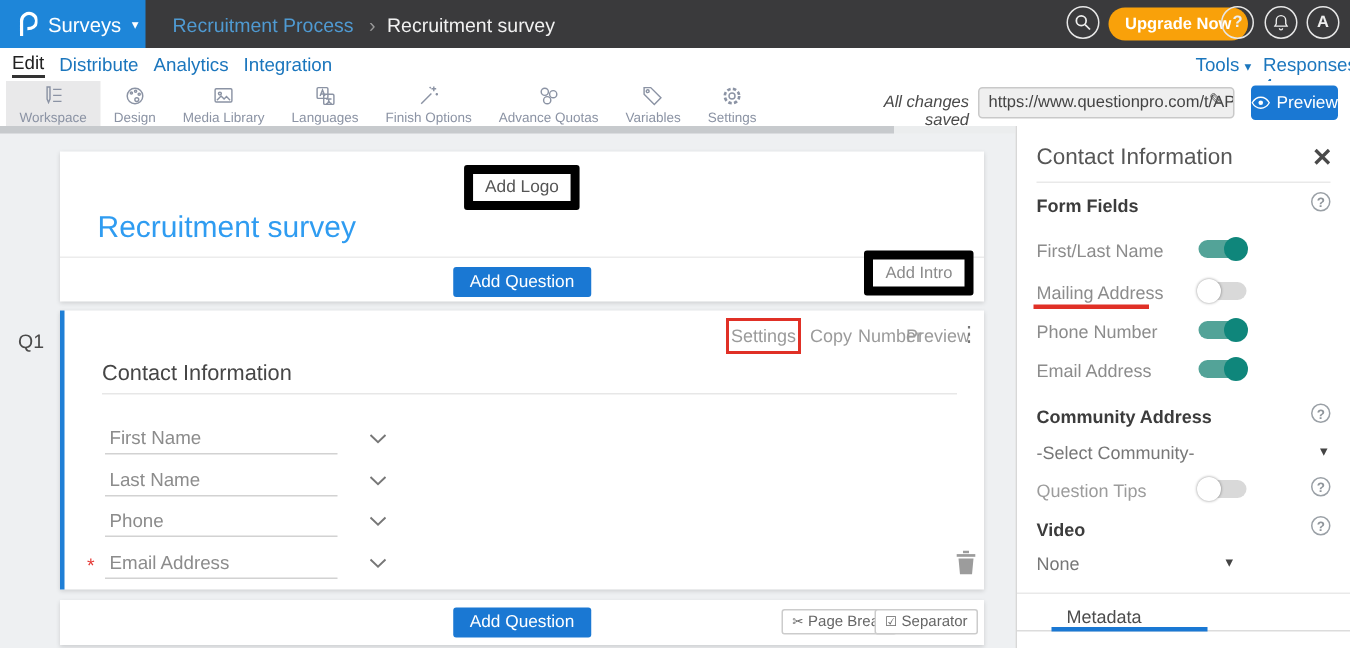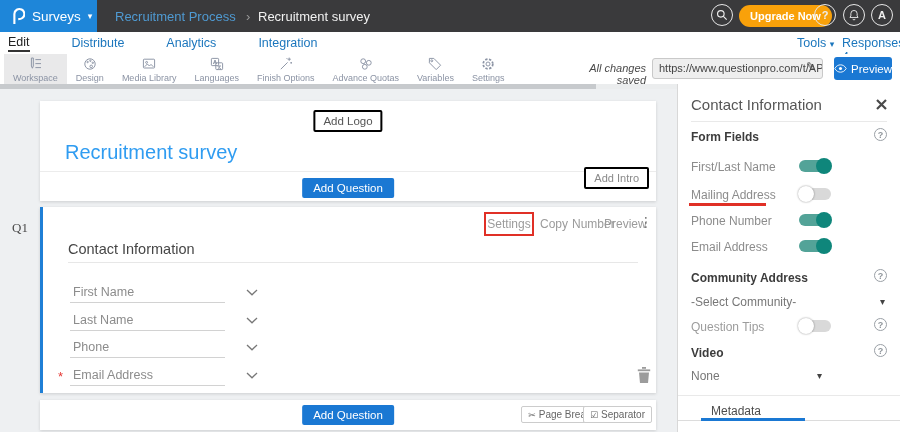--- a/index.html
+++ b/index.html
@@ -9,40 +9,40 @@
   
   .topbar{left:0;top:0;width:900px;height:32px;background:#3a3a3c;}
   .brand{left:0;top:0;width:97px;height:32px;background:#1e86d9;display:flex;align-items:center;gap:7px;padding-left:10px;box-sizing:border-box;}
   .brand-label{color:#fff;font-size:13.5px;}
   .caret{color:#fff;font-size:9px;}
   .crumb{font-size:13px;top:9px;}
   .circle-btn{width:22px;height:22px;border:1.5px solid #e7e7e7;border-radius:50%;top:4px;display:flex;align-items:center;justify-content:center;box-sizing:border-box;color:#eee;font-size:11px;font-weight:bold;}
   .upgrade{top:5px;height:22px;line-height:22px;padding:0 11px;border-radius:11px;background:#f9a10a;color:#fff;font-size:11px;font-weight:bold;}
   
   .tabrow{left:0;top:32px;width:900px;height:22px;background:#fff;}
-  .tabs{left:8px;top:32px;height:22px;display:flex;align-items:center;gap:42px;}
+  .tabs{left:8px;top:32px;height:22px;display:flex;align-items:center;gap:10px;}
   .tab{font-size:12.5px;color:#1b76bd;}
   .tab.active{color:#222;border-bottom:2px solid #333;padding-bottom:1px;}
   .tools{font-size:12.5px;color:#1b76bd;top:36px;}
   
   .toolbar{left:0;top:54px;width:900px;height:30px;background:#fff;}
   .titems{left:4px;top:54px;height:30px;display:flex;align-items:stretch;}
   .titem{display:flex;flex-direction:column;align-items:center;justify-content:center;padding:0 9px;gap:1px;}
   .titem.active{background:#e9e9ea;}
   .titem span{font-size:9px;color:#8b93a4;white-space:nowrap;}
   .ticon{stroke:#8b93a4;fill:none;stroke-width:1.2;}
   .saved{font-size:11px;font-style:italic;color:#4a4a4a;top:62px;}
   .urlbox{left:652px;top:58px;width:171px;height:21px;background:#efefef;border:1px solid #c9c9c9;border-radius:3px;box-sizing:border-box;font-size:11px;color:#444;line-height:19px;padding:0 16px 0 6px;white-space:nowrap;overflow:hidden;}
   .pencil{left:806px;top:60px;font-size:11px;color:#555;}
   .preview-btn{left:834px;top:57px;width:58px;height:23px;background:#1a78d3;border-radius:3px;color:#fff;font-size:11.5px;display:flex;align-items:center;justify-content:center;gap:4px;}
   .scrolltrack{left:0;top:84px;width:677px;height:5px;background:#ebedee;}
   .scrollthumb{left:0;top:84px;width:596px;height:5px;background:#c7cacd;}
   
   .card{background:#fff;box-shadow:0 1px 3px rgba(0,0,0,0.14);}
-  .btn-outline{background:#fff;border:2px solid #000000;border-radius:2px;color:#555;font-size:11.5px;padding:3px 8px;white-space:nowrap;}
+  .btn-outline{background:#fff;border:6px solid #000000;border-radius:2px;color:#555;font-size:11.5px;padding:3px 8px;white-space:nowrap;}
   .btn-blue{background:#1a78d3;border-radius:2px;color:#fff;font-size:11.5px;padding:4px 11px;white-space:nowrap;}
   .survey-title{font-size:20px;color:#2f9cf1;}
   .qaction{font-size:12px;color:#9b9b9b;white-space:nowrap;}
   .redbox{border:2px solid #e03026;}
   .fieldlabel{font-size:12.5px;color:#8c8c8c;white-space:nowrap;}
   .fieldline{height:1px;background:#d2d2d2;}
   .smallbtn{background:#fff;border:1px solid #ccc;border-radius:2px;color:#666;font-size:10px;padding:2px 6px;white-space:nowrap;display:flex;align-items:center;gap:3px;}
   
   .panel{left:677px;top:84px;width:223px;height:348px;background:#fff;border-left:1px solid #d8d8d8;box-sizing:border-box;}
   .panel-title{font-size:15px;color:#565656;}
@@ -182,21 +182,21 @@
   <div class="abs scrollthumb"></div>
 
   <div class="abs card" style="left:40px;top:101px;width:616px;height:100px;">
     <div class="abs btn-outline" style="top:9px;left:50%;transform:translateX(-50%);">Add Logo</div>
     <div class="abs survey-title" style="left:25px;top:40px;">Recruitment survey</div>
     <div class="abs" style="left:0;top:70px;width:616px;height:1px;background:#ececec;"></div>
     <div class="abs btn-blue" style="top:77px;left:50%;transform:translateX(-50%);">Add Question</div>
     <div class="abs btn-outline" style="top:66px;right:7px;font-size:11px;color:#8a8a8a;margin-left:43px;">Add Intro</div>
   </div>
 
-  <span class="abs" style="left:12px;top:220px;font-size:13px;color:#4a4a4a;font-family:Liberation Serif, serif;">Q1</span>
+  <span class="abs" style="left:12px;top:220px;font-size:13px;color:#4a4a4a;">Q1</span>
   <div class="abs card" style="left:40px;top:207px;width:616px;height:186px;border-left:3px solid #1f7fd6;box-sizing:border-box;">
     <div class="abs redbox" style="left:441px;top:5px;width:46px;height:20px;display:flex;align-items:center;justify-content:center;">
       <span class="qaction">Settings</span>
     </div>
     <span class="abs qaction" style="left:497px;top:10px;">Copy</span>
     <span class="abs qaction" style="left:529px;top:10px;">Number</span>
     <span class="abs qaction" style="left:561px;top:10px;">Preview</span>
     <span class="abs" style="left:596px;top:7px;font-size:14px;color:#777;">⋮</span>
 
     <div class="abs" style="left:25px;top:34px;font-size:14.5px;color:#464646;">Contact Information</div>

